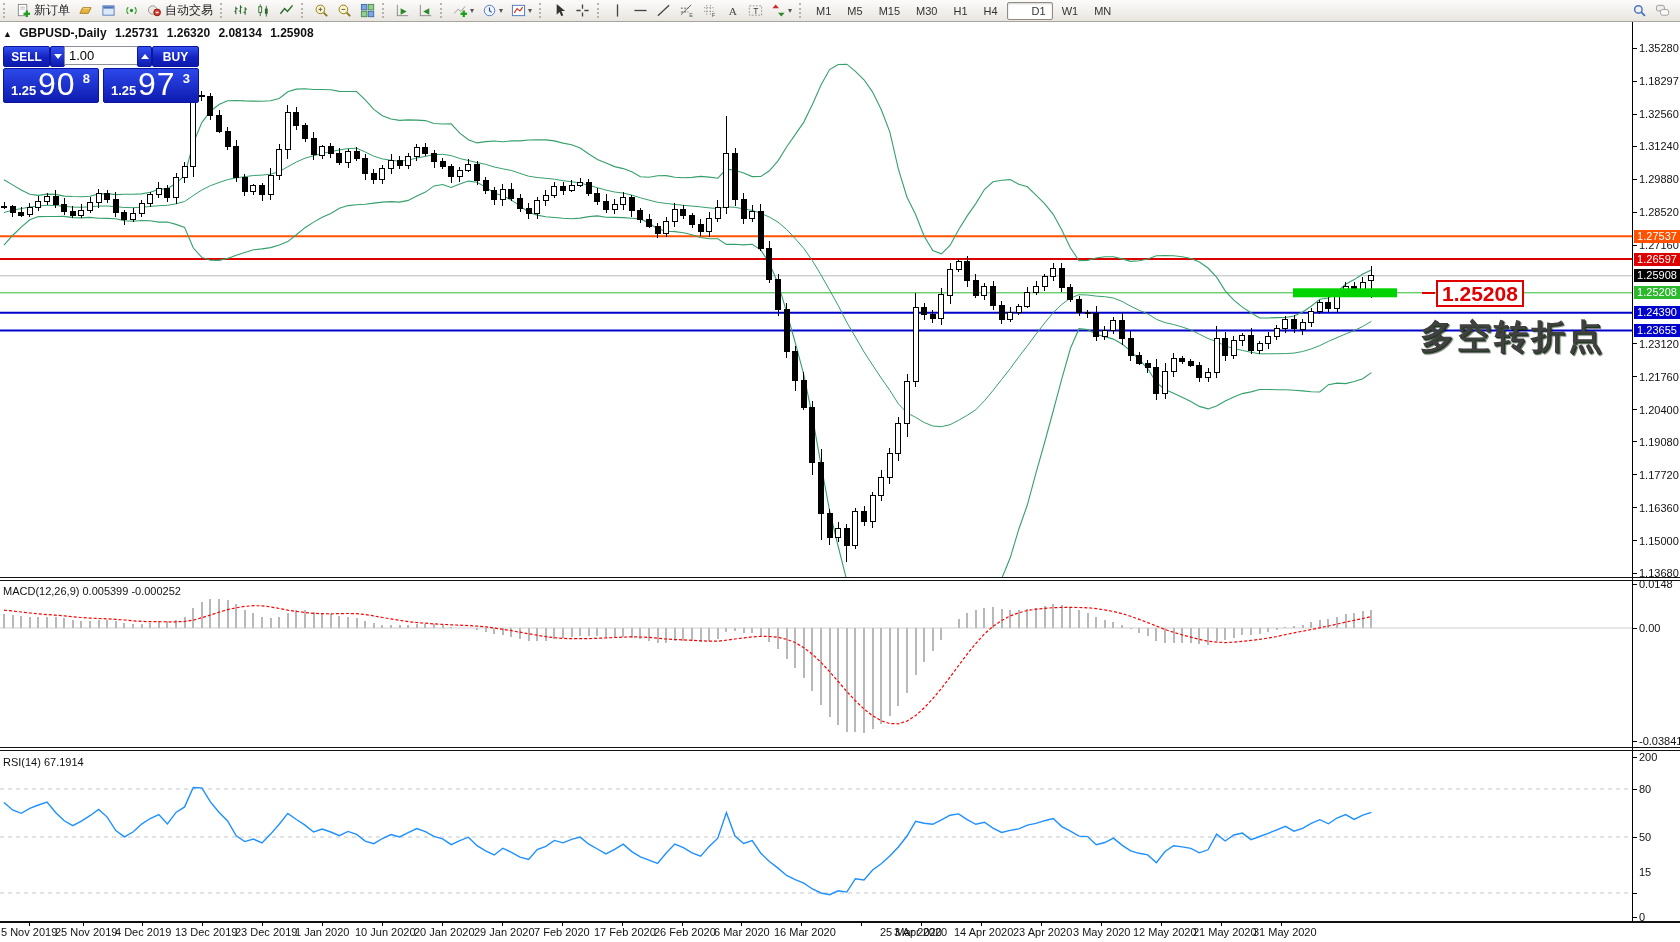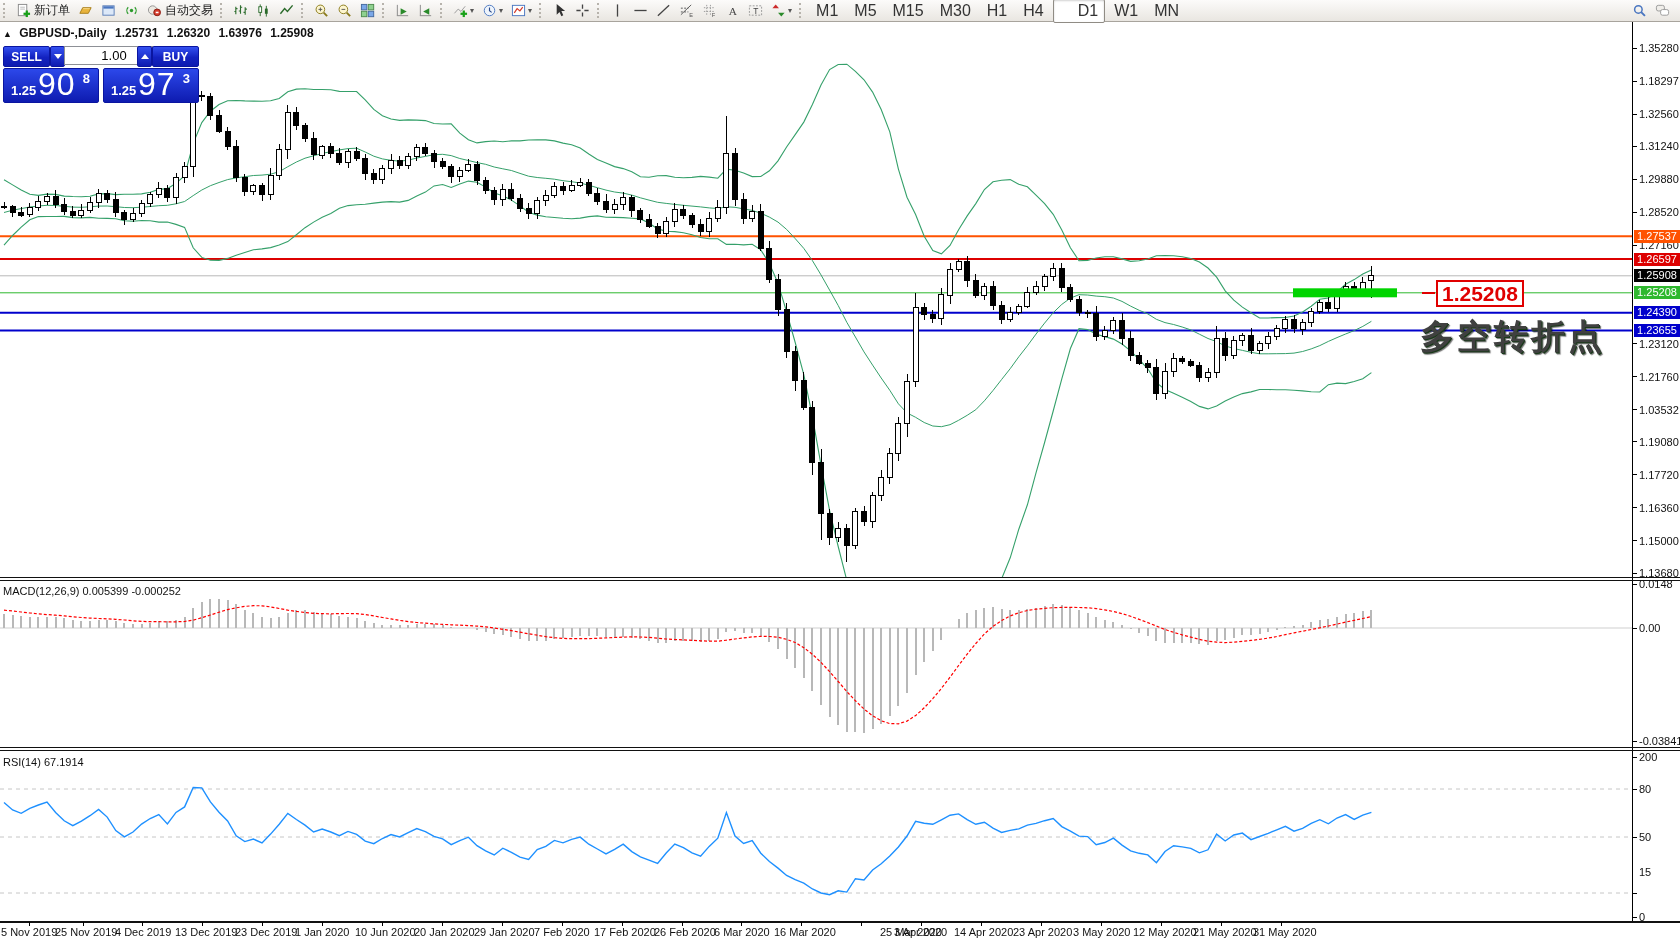--- a/index.html
+++ b/index.html
@@ -7,21 +7,21 @@
        font-family:"Liberation Sans","DejaVu Sans",sans-serif;-webkit-font-smoothing:antialiased;}
   
   #toolbar{position:absolute;left:0;top:0;width:1680px;height:21px;z-index:30;
     background:linear-gradient(#fcfbfa,#e9e6e1);border-bottom:1px solid #a8a49d;
     display:flex;align-items:center;font-size:12px;color:#222;}
   .grip{width:3px;height:15px;border-left:2px dotted #b7b3ac;margin:0 4px 0 3px;}
   .tbtn{display:inline-flex;align-items:center;height:18px;padding:4px 2px;margin:8px 1px;border:1px solid transparent;border-radius:2px;cursor:default;}
   .tbicon{width:15px;height:15px;display:block;}
   .tblabel{margin-left:3px;white-space:nowrap;}
   .dd{font-size:8px;color:#555;margin-left:2px;}
-  .tfbtn{font-size:16px;color:#333;padding:2px 6px;margin:0 1px;border:1px solid transparent;border-radius:2px;}
+  .tfbtn{font-size:11px;color:#333;padding:2px 6px;margin:0 1px;border:1px solid transparent;border-radius:2px;}
   .tfbtn.active{background:#fff;border:1px solid #908c85;box-shadow:inset 0 1px 2px rgba(0,0,0,.18);padding-left:24px;}
   .tbright{margin-left:auto;display:flex;align-items:center;padding-right:6px;}
   
   #chart-svg{position:absolute;left:0;top:0;z-index:1;}
   #overlays{position:absolute;left:0;top:0;width:1680px;height:942px;z-index:5;pointer-events:none;}
   .sym-header{position:absolute;left:3px;top:26px;font-size:12px;font-weight:600;color:#111;white-space:nowrap;}
   .sym-header .tri{font-size:9px;margin-right:4px;}
   .sym-header span{margin-right:5px;}
   .ind-label{position:absolute;left:3px;font-size:11px;color:#111;white-space:nowrap;}
   .ptick{position:absolute;left:1639px;font-size:11px;color:#111;}
@@ -36,21 +36,21 @@
   #sell-btn{left:0;width:45px;}
   #buy-btn{left:149px;width:45px;}
   .spin{position:absolute;top:0;width:13px;height:19px;border:1px solid #0a15a0;border-radius:2px;
       background:linear-gradient(#3350f0,#0e1bb0);color:#fff;display:flex;align-items:center;justify-content:center;cursor:pointer;}
   #vol-dn{left:47px;}
   #vol-up{left:134px;}
   .spin .arr{width:0;height:0;border-left:4px solid transparent;border-right:4px solid transparent;}
   .arr.up{border-bottom:5px solid #fff;}
   .arr.dn{border-top:5px solid #fff;}
   #vol-input{position:absolute;left:61px;top:0;width:66px;height:17px;border:1px solid #8d9096;
-      font-size:13px;text-align:center;padding:0 5px 0 16px;font-family:inherit;}
+      font-size:13px;text-align:left;padding:0 5px 0 4px;font-family:inherit;}
   .bigprice{position:absolute;top:22px;height:33px;width:94px;border:1px solid #0a15a0;border-radius:2px;
       background:linear-gradient(#2c48ea,#0e1bb0);color:#fff;overflow:hidden;}
   #sell-price{left:0;}
   #buy-price{left:100px;}
   .bigprice .sm{position:absolute;left:7px;bottom:4px;font-size:13px;font-weight:700;}
   .bigprice .bg{position:absolute;left:34px;top:-3px;font-size:32px;font-weight:400;letter-spacing:1px;}
   .bigprice .sp{position:absolute;right:8px;top:2px;font-size:13px;font-weight:700;}
   
   #price-tag{position:absolute;z-index:6;background:#fff;border:2px solid #e00000;color:#e00000;
       font-size:21px;font-weight:700;padding:0 4px;line-height:23px;}
@@ -639,21 +639,21 @@
 <div id="overlays">
     <div class="ptick" style="top:42px">1.35280</div>
     <div class="ptick" style="top:75px">1.18297</div>
     <div class="ptick" style="top:108px">1.32560</div>
     <div class="ptick" style="top:140px">1.31240</div>
     <div class="ptick" style="top:173px">1.29880</div>
     <div class="ptick" style="top:206px">1.28520</div>
     <div class="ptick" style="top:239px">1.27160</div>
     <div class="ptick" style="top:338px">1.23120</div>
     <div class="ptick" style="top:371px">1.21760</div>
-    <div class="ptick" style="top:404px">1.03532</div>
+    <div class="ptick" style="top:404px">1.20400</div>
     <div class="ptick" style="top:436px">1.19080</div>
     <div class="ptick" style="top:469px">1.17720</div>
     <div class="ptick" style="top:502px">1.16360</div>
     <div class="ptick" style="top:535px">1.15000</div>
     <div class="ptick" style="top:567px">1.13680</div>
     <div class="lvl-box" style="top:230px;background:#ff5200">1.27537</div>
     <div class="lvl-box" style="top:253px;background:#dd0000">1.26597</div>
     <div class="lvl-box" style="top:269px;background:#000000">1.25908</div>
     <div class="lvl-box" style="top:286px;background:#2eb82e">1.25208</div>
     <div class="lvl-box" style="top:306px;background:#0000cc">1.24390</div>
@@ -900,21 +900,21 @@
         </svg>
       </span>
     </span>
   </div>
 
 <div class="sym-header" style="z-index:6;">
   <span class="tri">▲</span>
   <span>GBPUSD-,Daily</span>
   <span>1.25731</span>
   <span>1.26320</span>
-  <span>1.63976</span>
+  <span>2.08134</span>
   <span>1.25908</span>
 </div>
 
 <div id="oneclick">
   <div class="btn" id="sell-btn">SELL</div>
   <div class="spin" id="vol-dn">
       <span class="arr dn"></span>
     </div>
   <input id="vol-input" value="1.00" style="">
   <div class="spin" id="vol-up">

